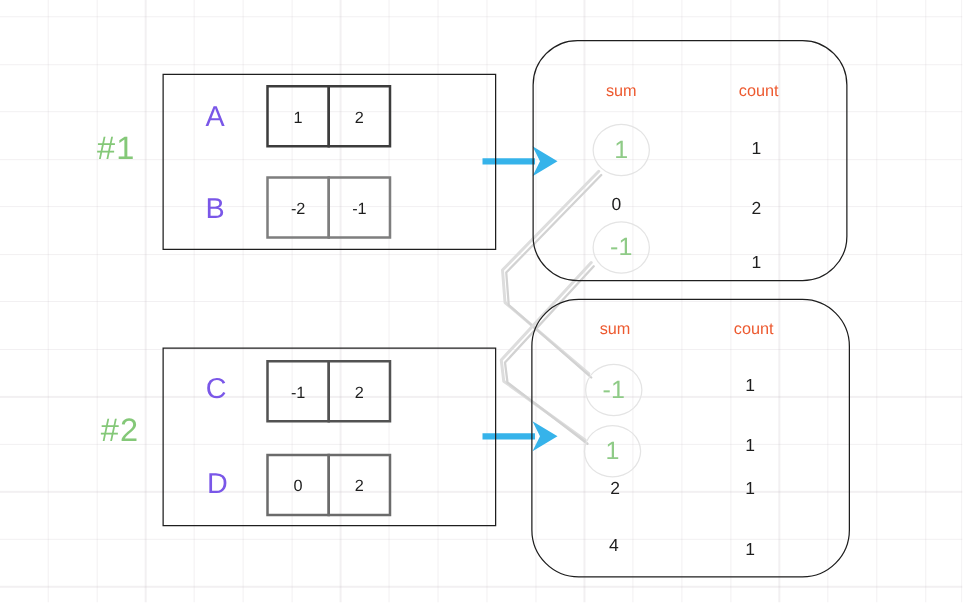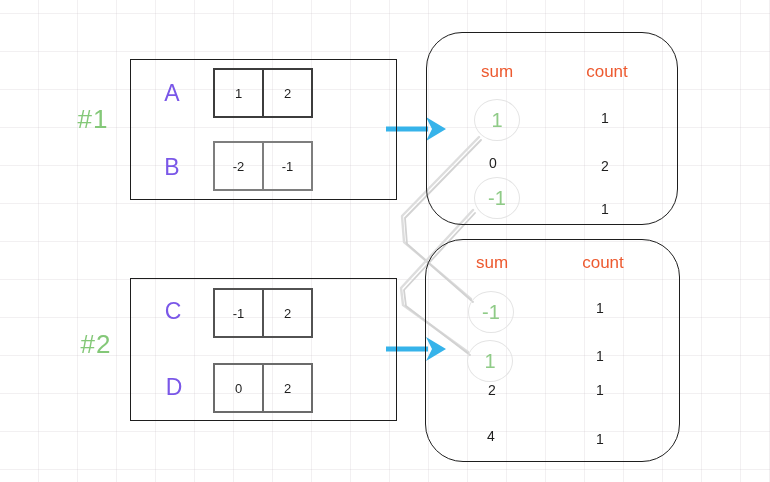--- a/index.html
+++ b/index.html
@@ -20,21 +20,21 @@
   .ex-label{font-size:26px;color:#84c878;letter-spacing:1px;}
   .arr-label{font-size:23px;color:#7a57e8;}
   .cellpair{position:absolute;display:flex;z-index:3;}
   .cell{width:51px;height:50px;display:flex;align-items:center;justify-content:center;
         font-size:13px;color:#1e1e1e;background:transparent;box-sizing:border-box;}
   .cell + .cell{margin-left:-2px;}
   .stroke-a .cell{border:2px solid #3c3c3c;}
   .stroke-b .cell{border:2.5px solid #7e7e7e;}
   .stroke-c .cell{border:2px solid #525252;}
   .stroke-d .cell{border:2.5px solid #6b6b6b;}
-  .tbl-header{font-size:17px;color:#ed5a30;}
+  .tbl-header{font-size:13px;color:#ed5a30;}
   .num{font-size:14px;color:#1e1e1e;}
   .gnum{font-size:20px;color:#8fcb87;width:46px;height:42px;border:1.6px solid #e4e4e4;
         border-radius:50%;display:flex;align-items:center;justify-content:center;background:transparent;}
 </style>
 </head>
 <body>
 
 <div class="canvas shape-layer">
 
   <svg class="connector-layer" width="770" height="482" viewBox="0 0 770 482">

